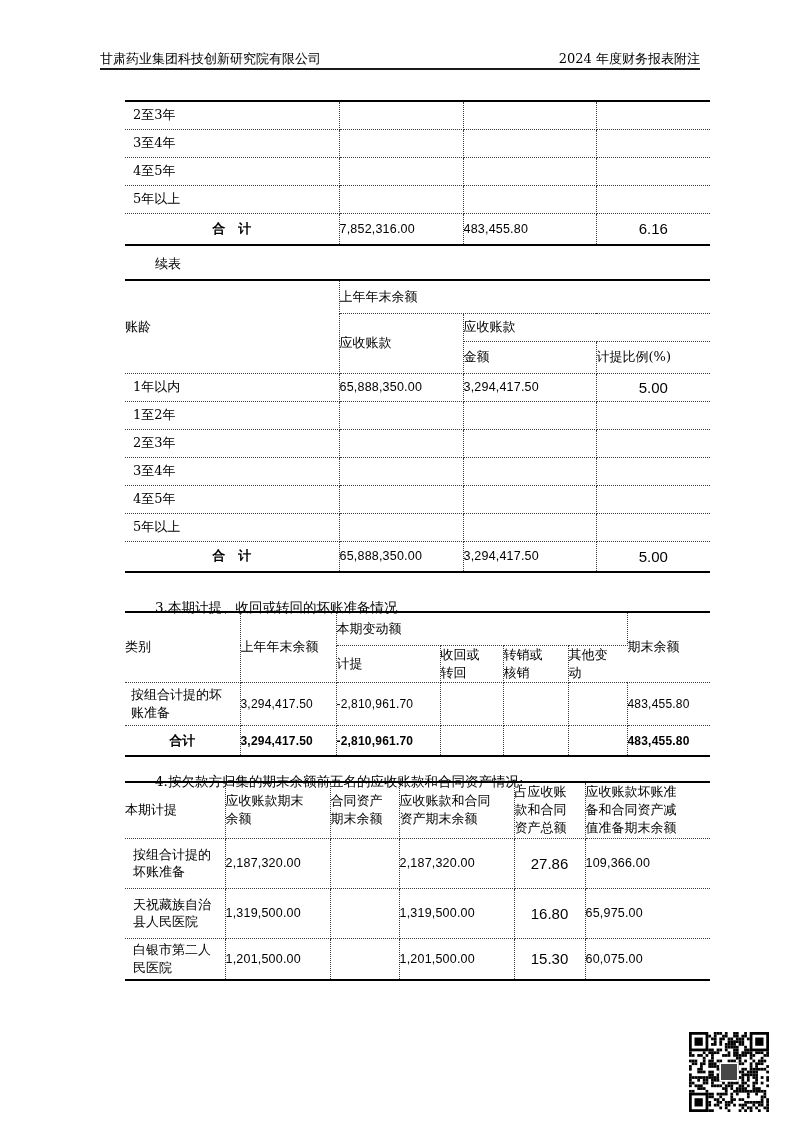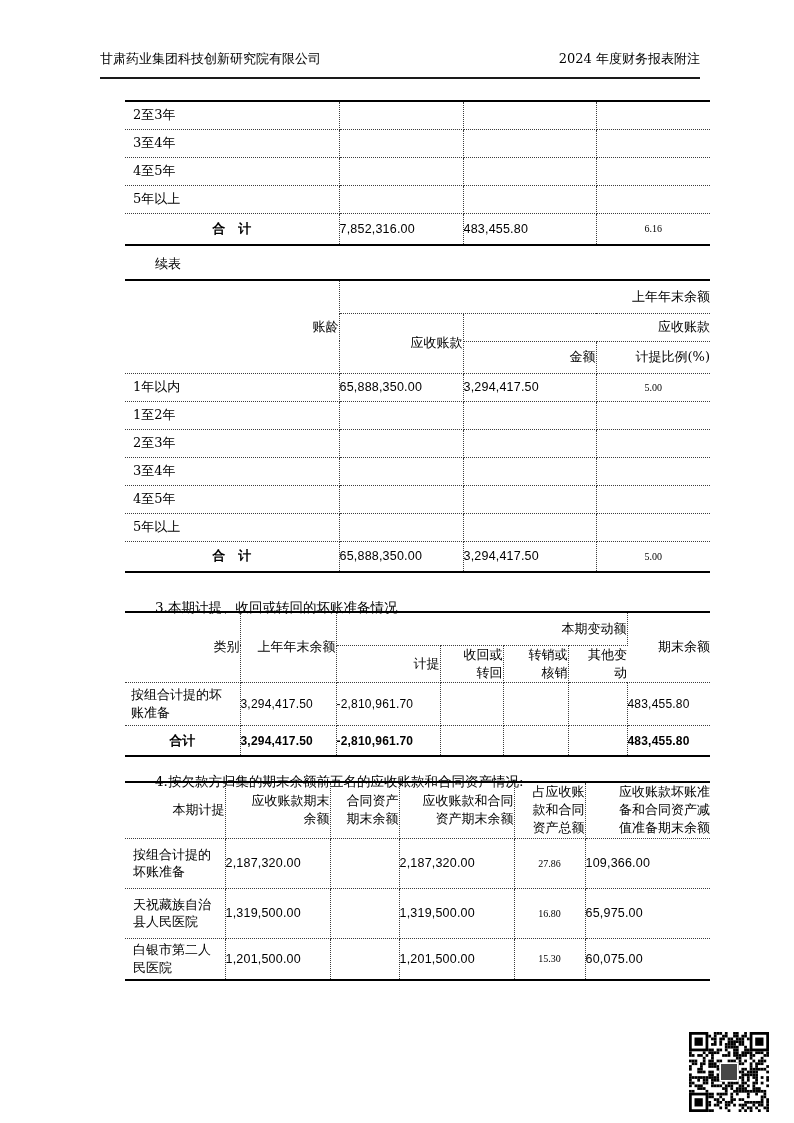--- a/index.html
+++ b/index.html
@@ -1,34 +1,34 @@
 <!DOCTYPE html>
 <html><head>
 <meta charset="utf-8">
 <style>
   html,body{margin:0;padding:0;background:#888;}
   .page{position:relative;width:794px;height:1123px;background:#fff;margin:0 auto;
         font-family:"DejaVu Serif",serif;color:#000;overflow:hidden;}
   
   .pg-header{position:absolute;left:100px;top:50px;width:600px;display:flex;
              justify-content:space-between;align-items:flex-end;border-bottom:2px solid #1a1a1a;
-             padding-bottom:9px;font-size:13px;}
+             padding-bottom:0;font-size:13px;}
   
   table{border-collapse:collapse;table-layout:fixed;position:absolute;left:125px;width:585px;
         border-top:2.5px solid #000;border-bottom:2.5px solid #000;}
   td{border-right:1px dotted #3d3d3d;border-bottom:1px dotted #3d3d3d;font-size:13px;
      overflow:hidden;vertical-align:middle;padding:0;}
   td:last-child{border-right:none;}
   tr:last-child>td{border-bottom:none;}
   .lbl{text-align:left;padding-left:8px;}
   .ctr{text-align:center;}
-  .hdr{text-align:right;white-space:pre-line;line-height:1.4;margin-top:24px;}
+  .hdr{text-align:left;white-space:pre-line;line-height:1.4;margin-top:24px;}
   .num{font-family:Liberation Sans, sans-serif;font-size:12.5px;text-align:left;
        padding-right:10px;letter-spacing:.2px;}
-  .numc{font-family:Liberation Serif, serif;font-size:10px;text-align:center;}
+  .numc{font-family:Liberation Sans, sans-serif;font-size:15px;text-align:center;}
   .t3 .num{padding-right:5px;font-size:12px;}
   .bold{font-weight:bold;}
   .wrap{line-height:1.35;padding-top:2px;padding-bottom:2px;padding-right:8px;}
   .sec-title{position:absolute;left:155px;font-size:13.5px;margin-top:12px;}
   .cont-label{position:absolute;left:155px;top:255px;font-size:13px;}
   .page-num{position:absolute;left:0;top:1046px;width:794px;text-align:center;font-size:13px;}
   .qr{position:absolute;left:689px;top:1032px;width:80px;height:80px;}
 </style>
 </head>
 <body>

